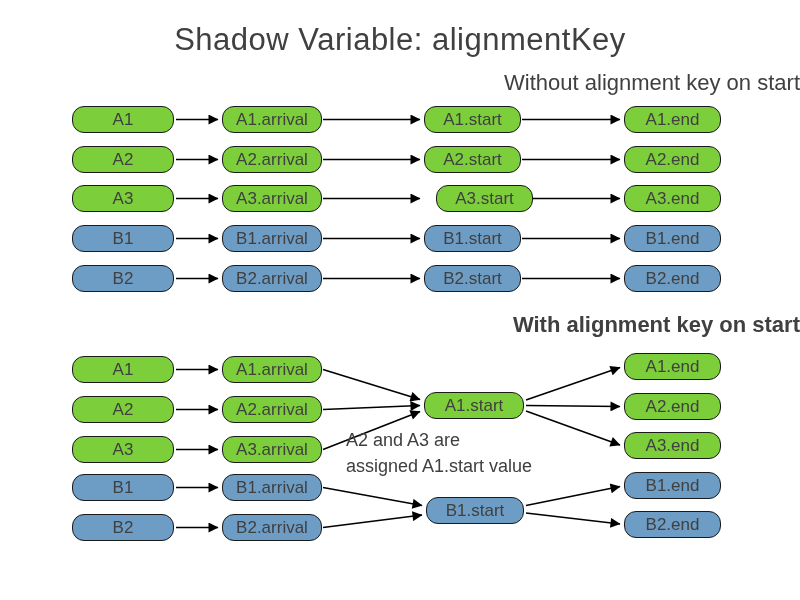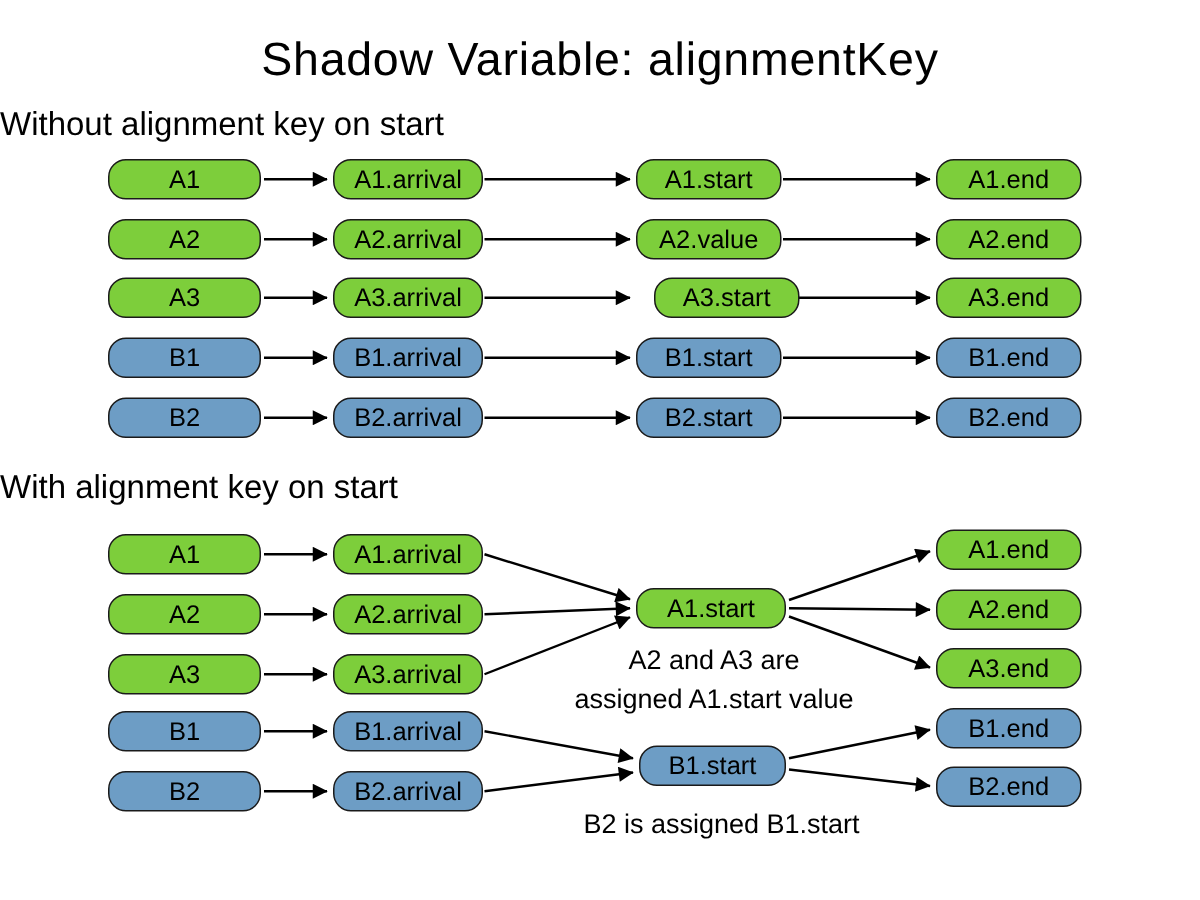--- a/index.html
+++ b/index.html
@@ -1,40 +1,40 @@
 <!DOCTYPE html>
 <html style="--green: #7dce3b; --blue: #6d9dc5; --border: #1a1a1a; --arrow: #000000;"><head>
 <meta charset="utf-8">
 <style>
   html,body{margin:0;padding:0;background:#fff;}
   .stage{
     position:relative;width:800px;height:600px;background:#ffffff;
-    font-family:"Liberation Sans", sans-serif;color:#000000;overflow:hidden;
+    font-family:"Liberation Sans", sans-serif;color:#404040;overflow:hidden;
   }
   .title{
     position:absolute;left:0;right:0;top:22px;text-align:center;
     font-size:31px;letter-spacing:0.5px;
   }
   .heading{
-    position:absolute;left:0;right:0;text-align:left;font-size:22px;
+    position:absolute;left:0;right:0;text-align:right;font-size:22px;
   }
   .h-without{top:70px;}
-  .h-with{top:312px;}
+  .h-with{top:312px;font-weight:bold;}
   .node{
     position:absolute;height:27px;box-sizing:border-box;
     border:1.5px solid #1a1a1a;border-radius:12px;
     display:flex;align-items:center;justify-content:center;
     font-size:17px;line-height:1;
   }
   .green{background:var(--green,#7dce3b);}
   .blue{background:var(--blue,#6d9dc5);}
   .arrows{position:absolute;left:0;top:0;pointer-events:none;}
   .ar{stroke:#000;stroke-width:1.6;marker-end:url(#ah);}
   .note{
-    position:absolute;text-align:center;font-size:18px;line-height:26px;
+    position:absolute;text-align:left;font-size:18px;line-height:26px;
   }
 </style>
 </head>
 <body>
 
 <div class="stage">
 
   <svg class="arrows" width="800" height="600" viewBox="0 0 800 600">
     <defs>
       <marker id="ah" viewBox="0 0 10 10" refX="9.5" refY="5" markerWidth="11" markerHeight="10" markerUnits="userSpaceOnUse" orient="auto">
@@ -85,21 +85,21 @@
   <div class="heading h-without">Without alignment key on start</div>
   <div class="heading h-with">With alignment key on start</div>
 
   <div class="node green" style="left:72px;top:106px;width:102px">A1</div>
   <div class="node green" style="left:222px;top:106px;width:100px">A1.arrival</div>
   <div class="node green" style="left:424px;top:106px;width:97px">A1.start</div>
   <div class="node green" style="left:624px;top:106px;width:97px">A1.end</div>
 
   <div class="node green" style="left:72px;top:146px;width:102px">A2</div>
   <div class="node green" style="left:222px;top:146px;width:100px">A2.arrival</div>
-  <div class="node green" style="left:424px;top:146px;width:97px">A2.value</div>
+  <div class="node green" style="left:424px;top:146px;width:97px">A2.start</div>
   <div class="node green" style="left:624px;top:146px;width:97px">A2.end</div>
 
   <div class="node green" style="left:72px;top:185px;width:102px">A3</div>
   <div class="node green" style="left:222px;top:185px;width:100px">A3.arrival</div>
   <div class="node green" style="left:436px;top:185px;width:97px">A3.start</div>
   <div class="node green" style="left:624px;top:185px;width:97px">A3.end</div>
 
   <div class="node blue" style="left:72px;top:225px;width:102px">B1</div>
   <div class="node blue" style="left:222px;top:225px;width:100px">B1.arrival</div>
   <div class="node blue" style="left:424px;top:225px;width:97px">B1.start</div>
@@ -129,16 +129,15 @@
   <div class="node green" style="left:624px;top:393px;width:97px">A2.end</div>
   <div class="node green" style="left:624px;top:432px;width:97px">A3.end</div>
   <div class="node blue" style="left:624px;top:472px;width:97px">B1.end</div>
   <div class="node blue" style="left:624px;top:511px;width:97px">B2.end</div>
 
   <div class="note" style="left:346px;top:427px;width:260px">
     <div>A2 and A3 are</div>
     <div>assigned A1.start value</div>
   </div>
   <div class="note" style="left:356px;top:536px;width:250px">
-    <div>B2 is assigned B1.start</div>
   </div>
 
 </div>
 
 </body></html>

